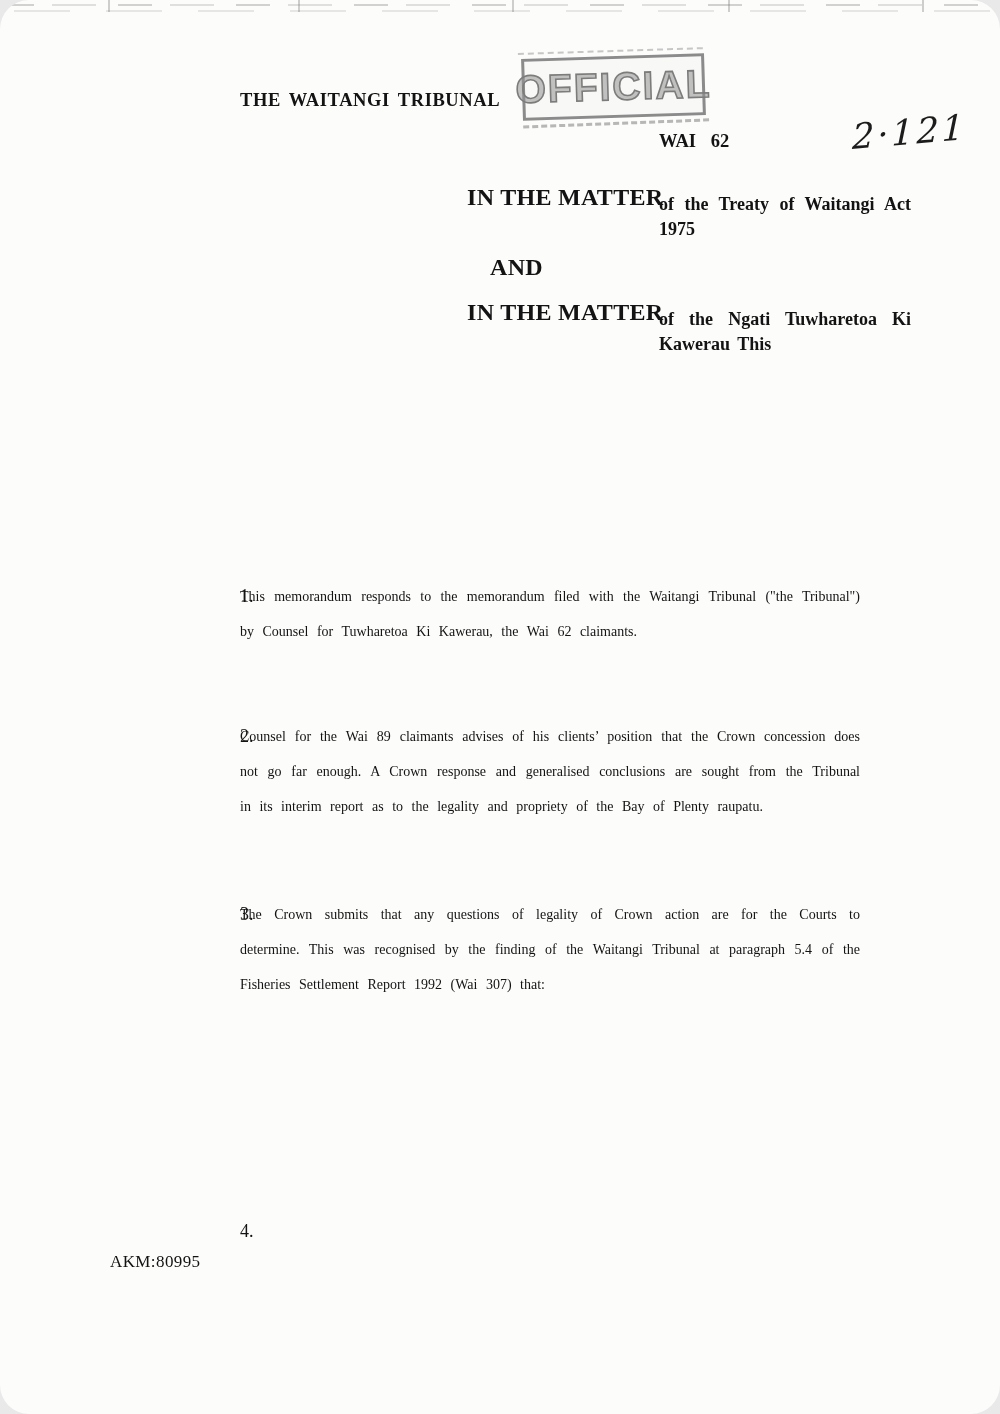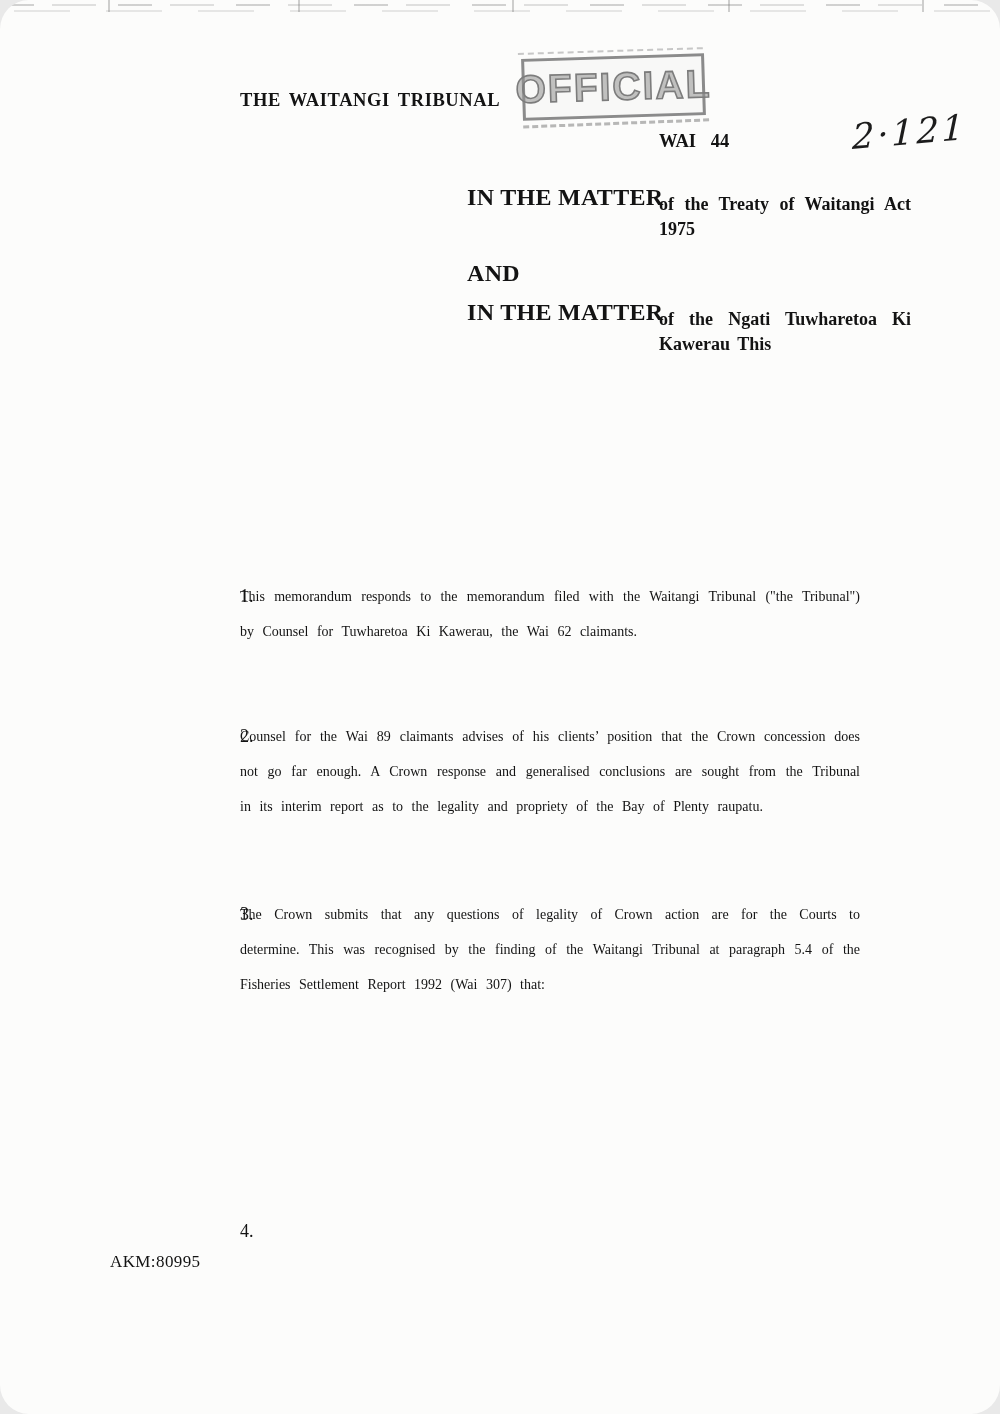--- a/index.html
+++ b/index.html
@@ -72,21 +72,21 @@
   .matter-label {
     position: absolute; left: 467px;
     font-size: 24px; font-weight: bold; letter-spacing: 0.3px; white-space: nowrap;
   }
   .matter-value {
     position: absolute; left: 659px; width: 252px;
     font-size: 18px; font-weight: bold; line-height: 25px;
     text-align: justify; word-spacing: 3px; margin-top: 8px;
   }
   .m1 { top: 184px; }
-  .conj { top: 260px; }
+  .conj { top: 254px; margin-left: 23px; }
   .m2 { top: 299px; }
 
   .doc-title {
     position: absolute; left: 240px; top: 468px; width: 678px;
     font-size: 18px; font-weight: bold; line-height: 23.5px;
     letter-spacing: 0.4px; word-spacing: 12px;
     text-align: justify;
   }
 
   .para { position: absolute; left: 240px; width: 690px; }
@@ -126,21 +126,21 @@
   <div class="tick" style="left:512px;"></div>
   <div class="tick" style="left:728px;"></div>
   <div class="tick" style="left:922px;"></div>
 
   <div class="tribunal-name">THE WAITANGI TRIBUNAL</div>
 
   <div class="stamp">
     <span class="stamp-text">OFFICIAL</span>
   </div>
 
-  <div class="claim-number">WAI  44</div>
+  <div class="claim-number">WAI  62</div>
 
   <div class="handwritten">2·121</div>
 
   <div class="matter-label m1">IN THE MATTER</div>
   <div class="matter-value m1">of the Treaty of Waitangi Act 1975</div>
 
   <div class="matter-label conj">AND</div>
 
   <div class="matter-label m2">IN THE MATTER</div>
   <div class="matter-value m2">of the Ngati Tuwharetoa Ki Kawerau This</div>

